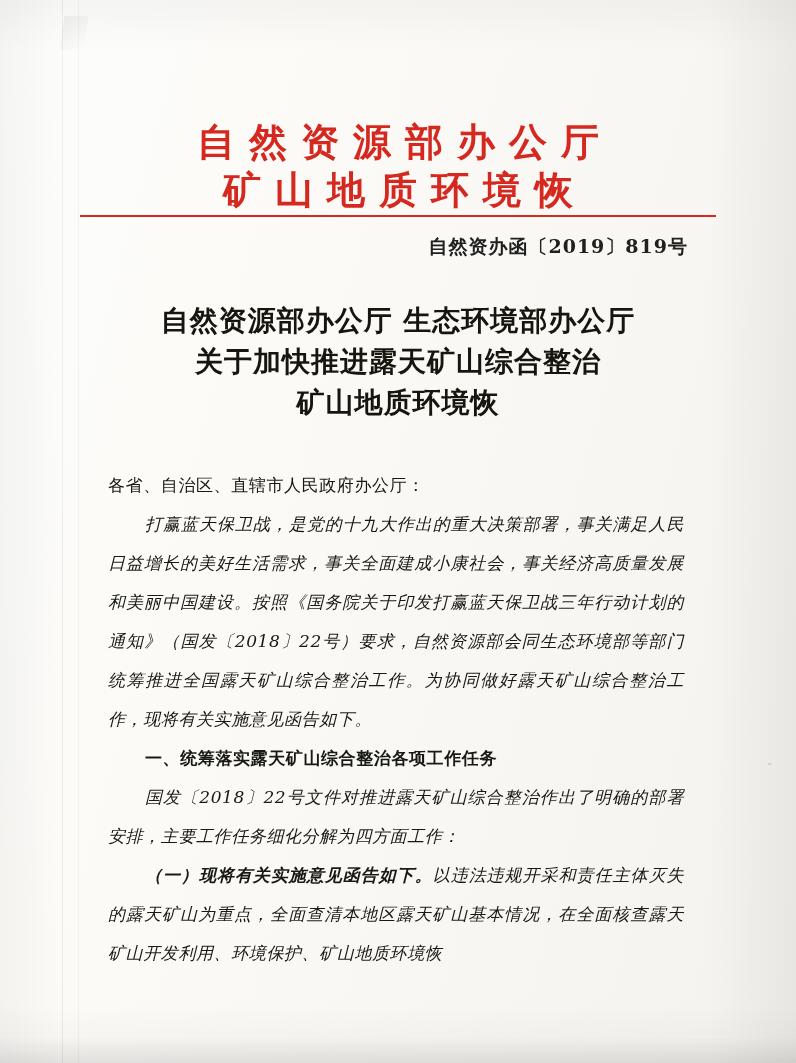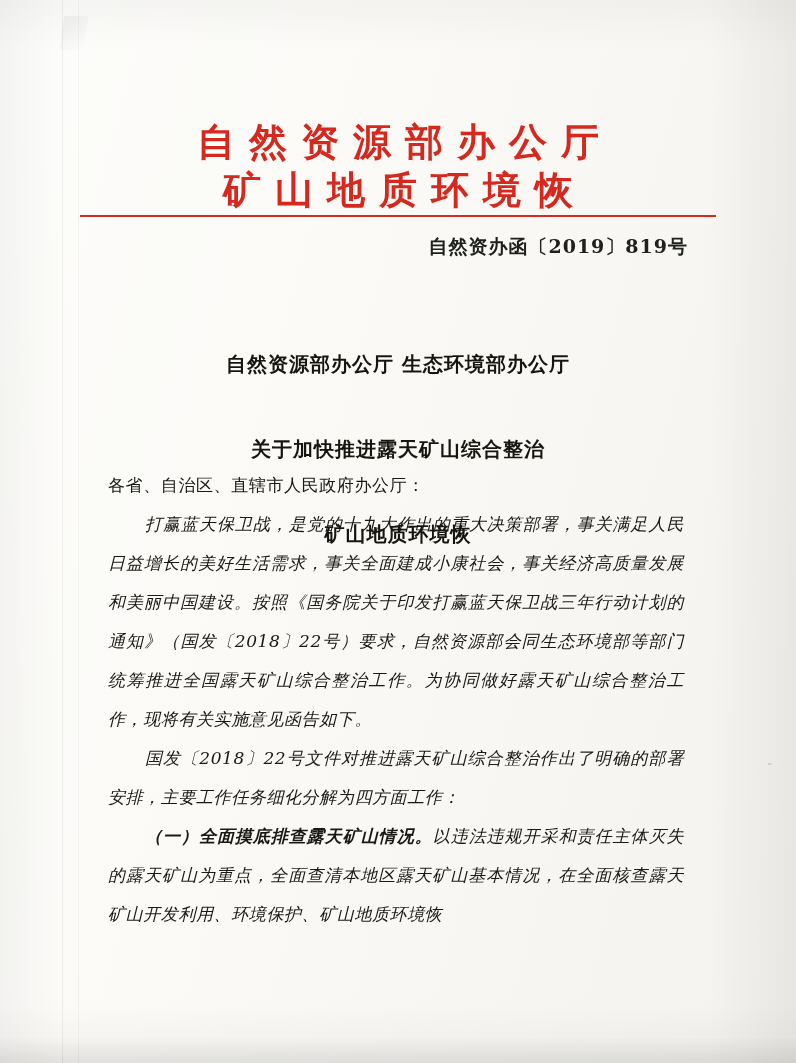--- a/index.html
+++ b/index.html
@@ -100,25 +100,24 @@
   .title-block {
     position: absolute;
     left: 108px;
     top: 300px;
     width: 580px;
     text-align: center;
   }
   .title-line {
     font-family: "DejaVu Serif", "Liberation Serif", serif;
     font-weight: bold;
-    font-size: 20px;
+    font-size: 28px;
     line-height: 41px;
     color: #16160f;
     letter-spacing: 1px;
-    margin-top: 44px;
   }
 
   
   .body-block {
     position: absolute;
     left: 108px;
     top: 466px;
     width: 576px;
   }
   .para {
@@ -194,21 +193,22 @@
 
     <div class="title-block">
       <div class="title-line">自然资源部办公厅   生态环境部办公厅</div>
       <div class="title-line">关于加快推进露天矿山综合整治</div>
       <div class="title-line">矿山地质环境恢</div>
     </div>
 
     <div class="body-block">
       <p class="para salutation">各省、自治区、直辖市人民政府办公厅：</p>
       <p class="para indent">打赢蓝天保卫战，是党的十九大作出的重大决策部署，事关满足人民日益增长的美好生活需求，事关全面建成小康社会，事关经济高质量发展和美丽中国建设。按照《国务院关于印发打赢蓝天保卫战三年行动计划的通知》（国发〔2018〕22号）要求，自然资源部会同生态环境部等部门统筹推进全国露天矿山综合整治工作。为协同做好露天矿山综合整治工作，现将有关实施意见函告如下。</p>
+      <p class="para heading">一、统筹落实露天矿山综合整治各项工作任务</p>
       <p class="para indent">国发〔2018〕22号文件对推进露天矿山综合整治作出了明确的部署安排，主要工作任务细化分解为四方面工作：</p>
-      <p class="para indent"><span class="bold">（一）全面摸底排查露天矿山情况。</span><span>以违法违规开采和责任主体灭失的露天矿山为重点，全面查清本地区露天矿山基本情况，在全面核查露天矿山开发利用、环境保护、矿山地质环境恢</span></p>
+      <p class="para indent"><span class="bold">（一）现将有关实施意见函告如下。</span><span>以违法违规开采和责任主体灭失的露天矿山为重点，全面查清本地区露天矿山基本情况，在全面核查露天矿山开发利用、环境保护、矿山地质环境恢</span></p>
     </div>
 
     <div class="corner-mark">ᵔ</div>
   </div>
 
   <div class="bottom-shadow"></div>
 </div>
 
 </body></html>

